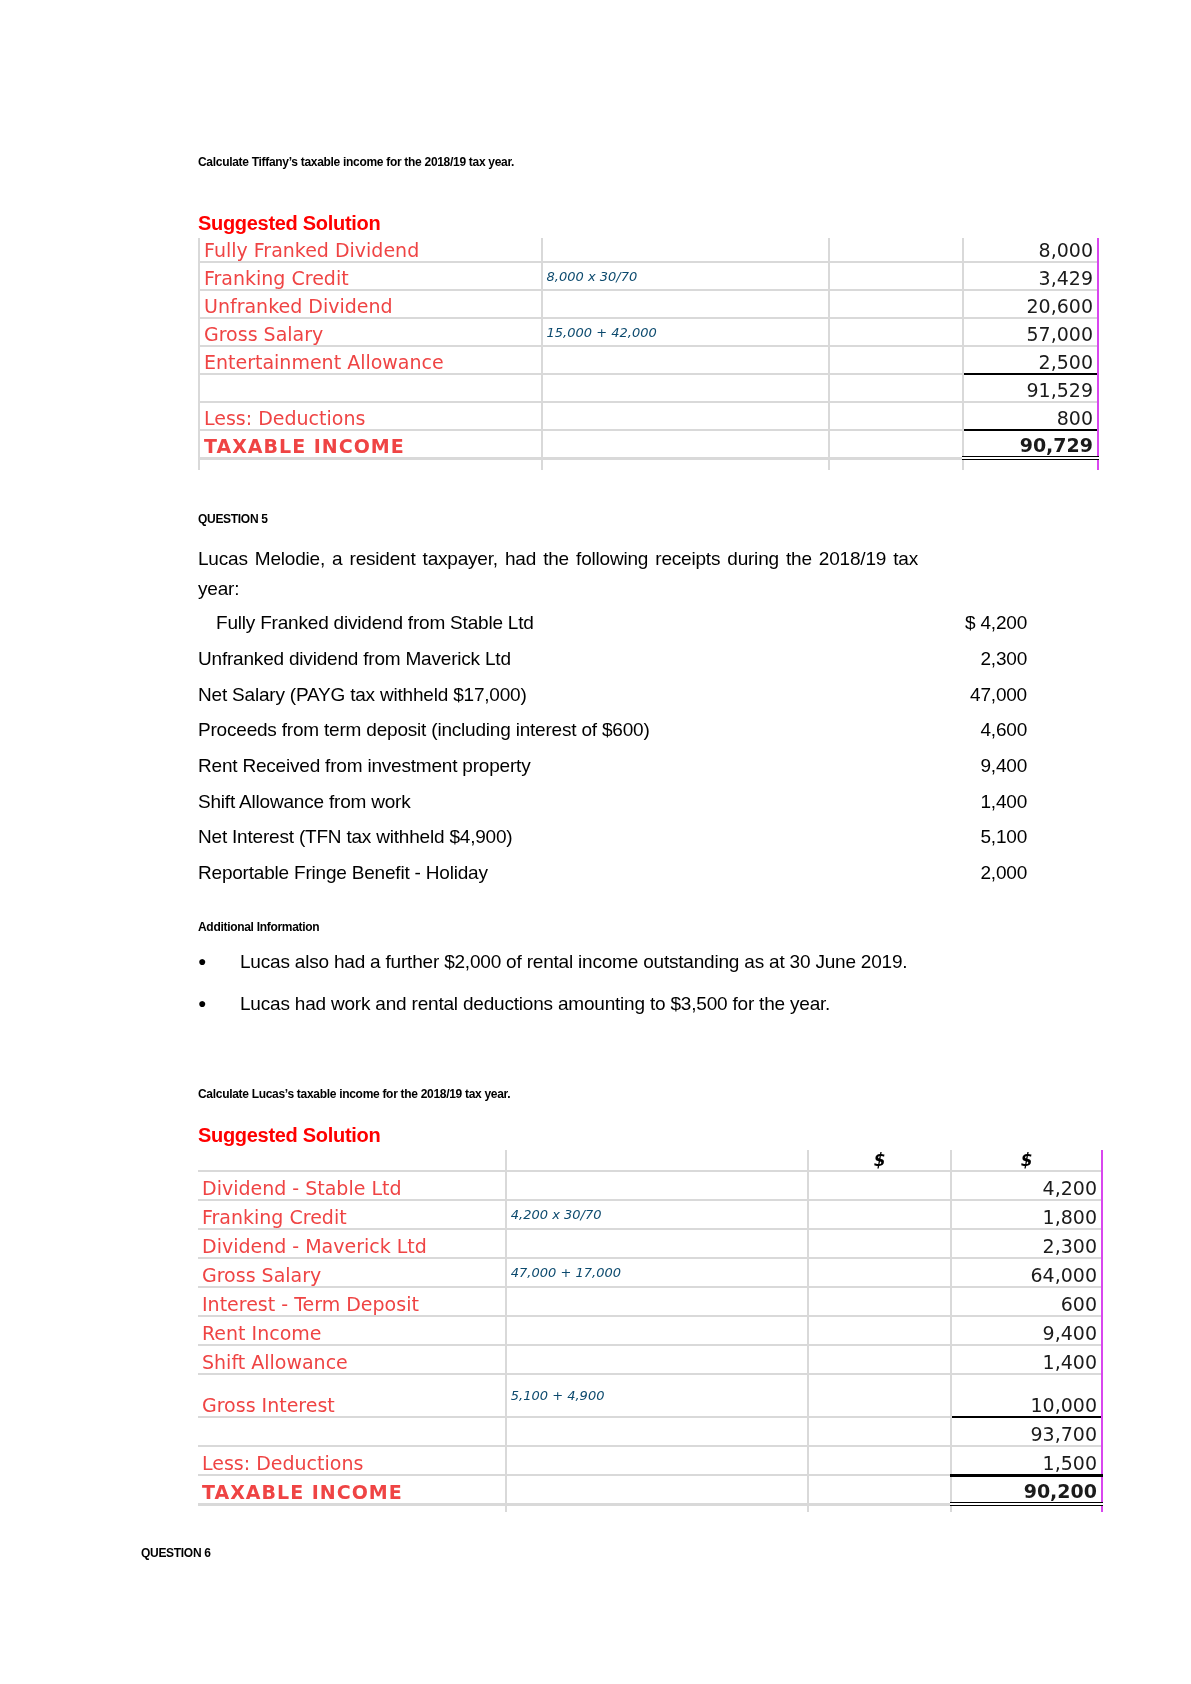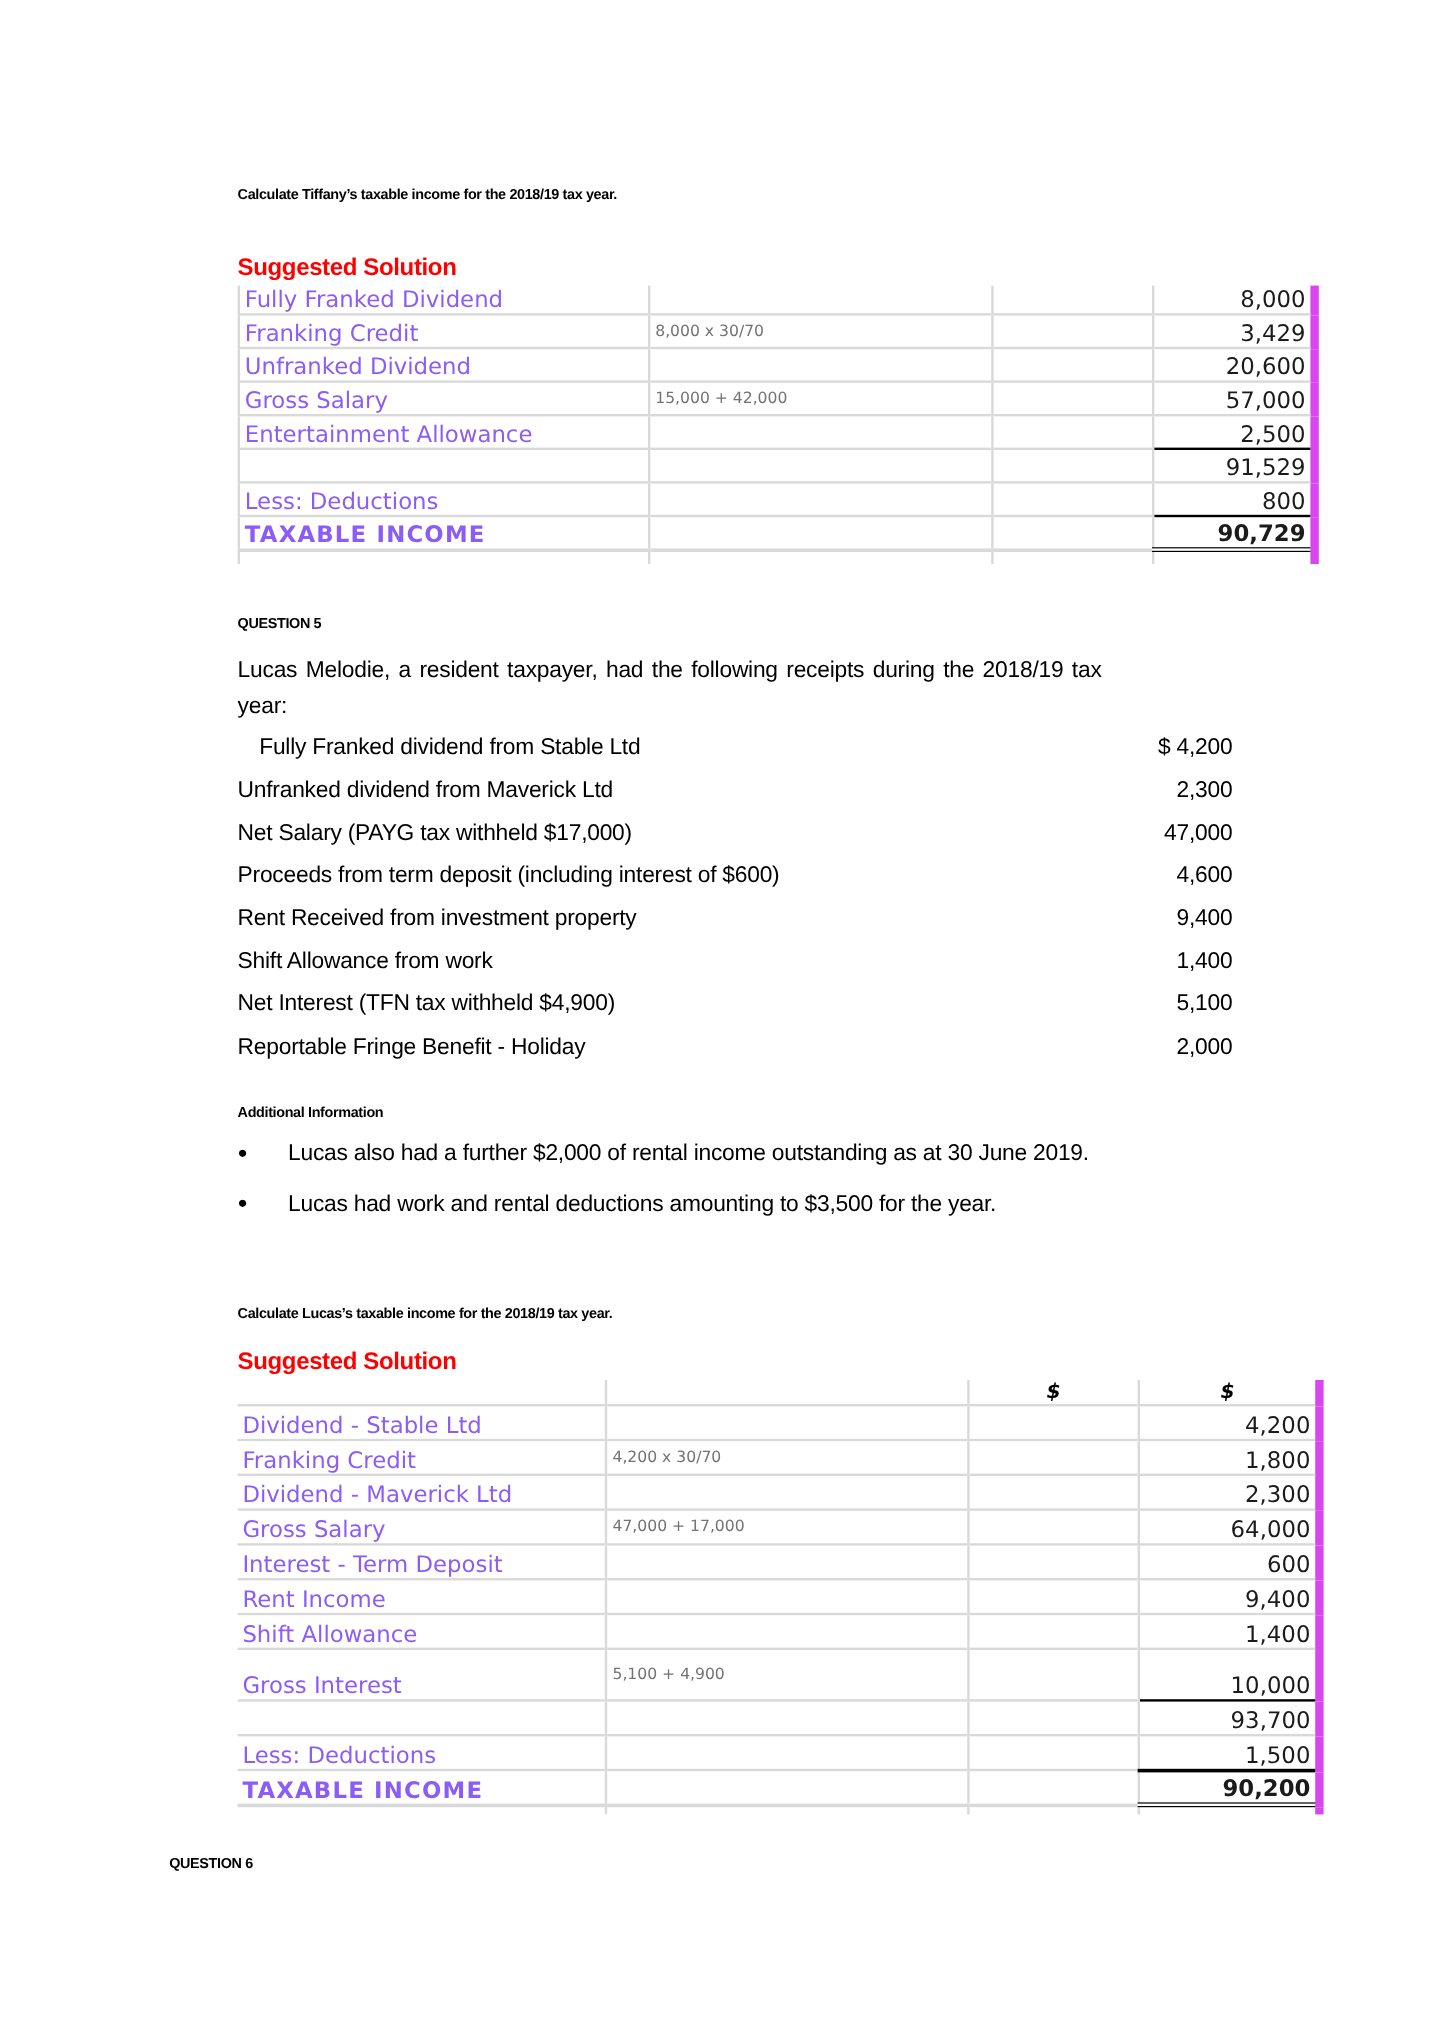--- a/index.html
+++ b/index.html
@@ -3,24 +3,24 @@
 <meta charset="utf-8">
 <style>
   html, body { margin:0; padding:0; background:#fff; }
   body { width:1191px; height:1684px; position:relative; overflow:hidden; color:#000; }
   .abs { position:absolute; white-space:nowrap; }
   .heading { font-family:"Liberation Sans", sans-serif; font-weight:bold; font-size:12px; letter-spacing:-0.3px; }
   .red { color:#ff0000; font-family:"Liberation Sans", sans-serif; font-weight:bold; font-size:20px; letter-spacing:-0.3px; }
   .para { font-family:"Liberation Sans", sans-serif; font-size:19px; letter-spacing:-0.2px; }
   .tbl { position:absolute; border-collapse:collapse; font-family:"DejaVu Sans", sans-serif; }
   .tbl td { border-top:2px solid #d9d9d9; border-left:2px solid #d9d9d9; padding:0 4px; white-space:nowrap; overflow:hidden; box-sizing:border-box; vertical-align:bottom; }
-  .tbl td.last { border-right:7px solid #d946ef; }
+  .tbl td.last { border-right:2px solid #d946ef; }
   .tbl td.num { text-align:right; }
-  .tbl td.formula { font-size:13px; color:#737373; vertical-align:middle; }
-  .tbl .lbl { font-size:19px; color:#8b5cf6; }
+  .tbl td.formula { font-size:13px; color:#0c4a6e; vertical-align:middle;font-style:italic; }
+  .tbl .lbl { font-size:19px; color:#ef4444; }
   .tbl .num { font-size:19px; color:#1b1b1b; }
   .tbl .bold { font-weight:bold; }
   .tbl .curr { font-style:italic; font-weight:bold; text-align:center; font-size:17px; }
   .bullet { font-size:14px; }
 </style>
 </head>
 <body>
 
 <div class="abs heading" style="left:198px;top:155px;">Calculate Tiffany’s taxable income for the 2018/19 tax year.</div>
 <div class="abs red" style="left:198px;top:212px;">Suggested Solution</div>

